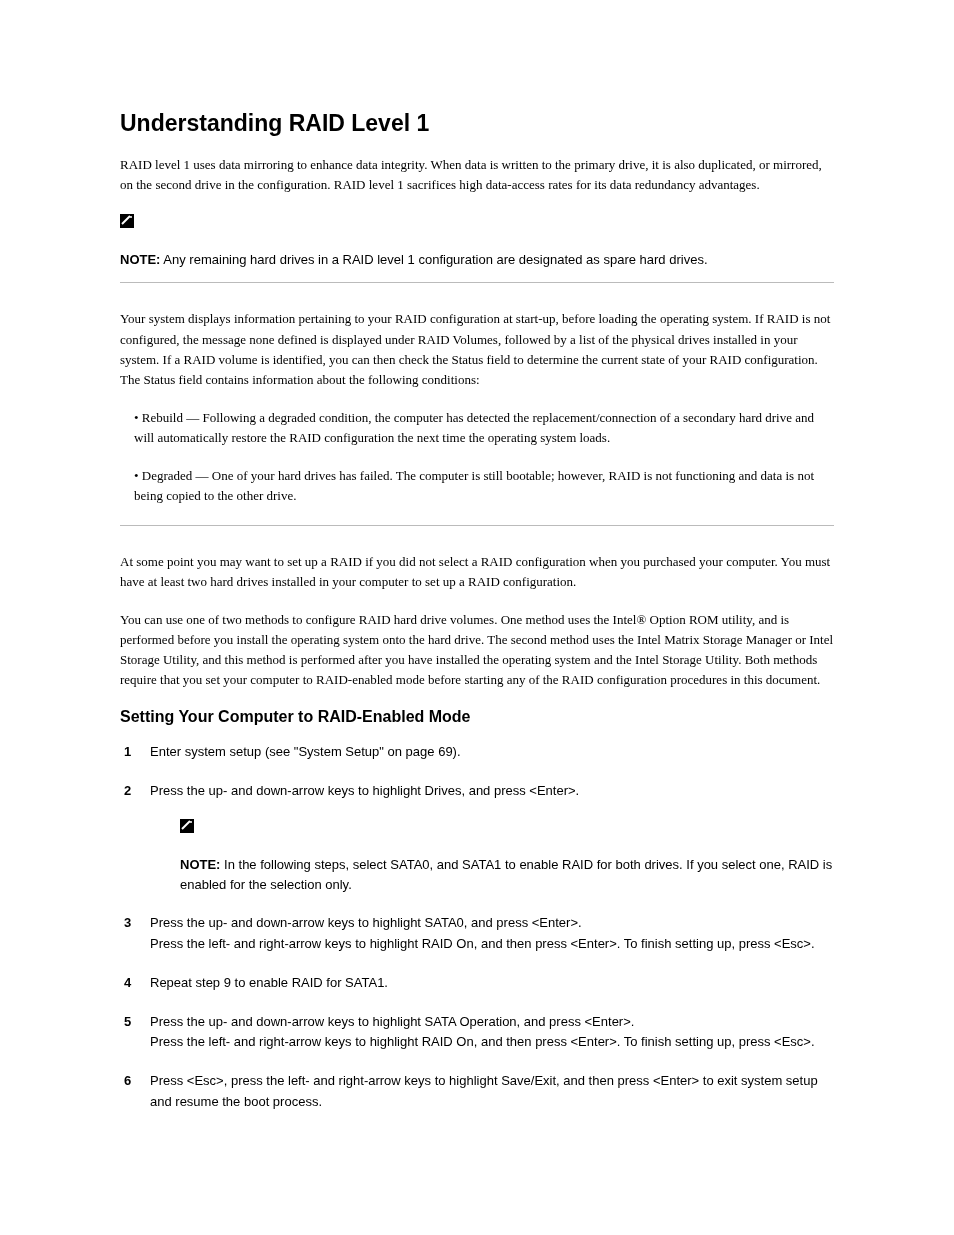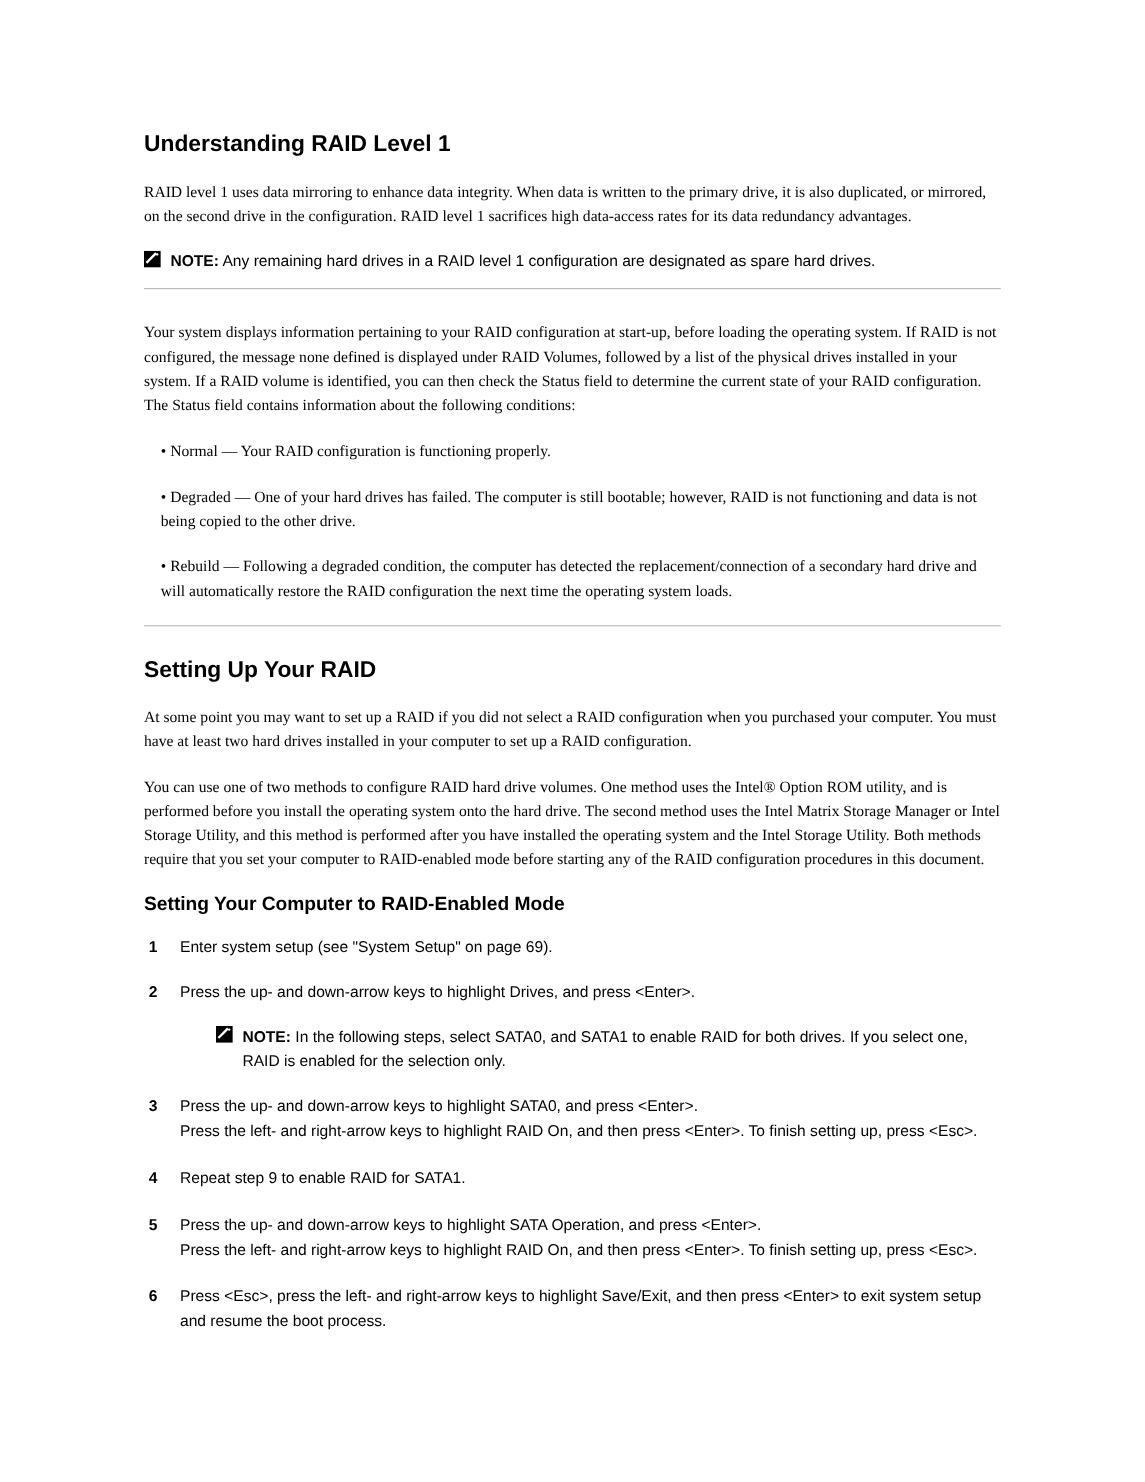--- a/index.html
+++ b/index.html
@@ -8,35 +8,36 @@
     font-family: "Helvetica Neue", Helvetica, Arial, sans-serif;
     color: #000;
     width: 954px;
     height: 1235px;
     position: relative;
   }
   .page {
     padding: 110px 120px 60px 120px;
   }
   .h2 {
-    font-size: 19px;
+    font-size: 23px;
     font-weight: 700;
     margin: 0 0 18px 0;
   }
   .para {
     font-size: 13px;
     line-height: 1.55;
     margin: 0 0 18px 0;
     font-family: Liberation Serif, serif;
   }
   .note-row {
     display: flex;
     align-items: flex-start;
-    gap: 8px;
+    gap: 22px;
     margin: 6px 0 12px 0;
+    flex-direction: column;
   }
   .note-row.indented { margin-left: 30px; }
   .note-icon {
     width: 14px;
     height: 14px;
     flex: 0 0 14px;
     margin-top: 1px;
   }
   .note-icon svg { display: block; }
   .note-text {
@@ -99,27 +100,25 @@
     </span>
     <span class="note-text">
       <b>NOTE:</b>
       <span>Any remaining hard drives in a RAID level 1 configuration are designated as spare hard drives.</span>
     </span>
   </div>
 
   <hr class="hr">
 
   <p class="para">Your system displays information pertaining to your RAID configuration at start-up, before loading the operating system. If RAID is not configured, the message none defined is displayed under RAID Volumes, followed by a list of the physical drives installed in your system. If a RAID volume is identified, you can then check the Status field to determine the current state of your RAID configuration. The Status field contains information about the following conditions:</p>
-  <p class="para" style="padding-left:14px;">• <span>Normal — Your RAID configuration is functioning properly.</span></p>
+  <p class="para" style="padding-left:14px;">• <span>Rebuild — Following a degraded condition, the computer has detected the replacement/connection of a secondary hard drive and will automatically restore the RAID configuration the next time the operating system loads.</span></p>
   <p class="para" style="padding-left:14px;">• <span>Degraded — One of your hard drives has failed. The computer is still bootable; however, RAID is not functioning and data is not being copied to the other drive.</span></p>
-  <p class="para" style="padding-left:14px;">• <span>Rebuild — Following a degraded condition, the computer has detected the replacement/connection of a secondary hard drive and will automatically restore the RAID configuration the next time the operating system loads.</span></p>
 
   <hr class="hr">
 
-  <div class="h2">Setting Up Your RAID</div>
   <p class="para">At some point you may want to set up a RAID if you did not select a RAID configuration when you purchased your computer. You must have at least two hard drives installed in your computer to set up a RAID configuration.</p>
   <p class="para">You can use one of two methods to configure RAID hard drive volumes. One method uses the Intel® Option ROM utility, and is performed before you install the operating system onto the hard drive. The second method uses the Intel Matrix Storage Manager or Intel Storage Utility, and this method is performed after you have installed the operating system and the Intel Storage Utility. Both methods require that you set your computer to RAID-enabled mode before starting any of the RAID configuration procedures in this document.</p>
 
   <div class="h3">Setting Your Computer to RAID-Enabled Mode</div>
 
   <ol class="ol-numbered">
     <li>Enter system setup (see "System Setup" on page 69).</li>
     <li>
       <span>Press the up- and down-arrow keys to highlight Drives, and press &lt;Enter&gt;.</span>
       <div class="li-note note-row indented">

